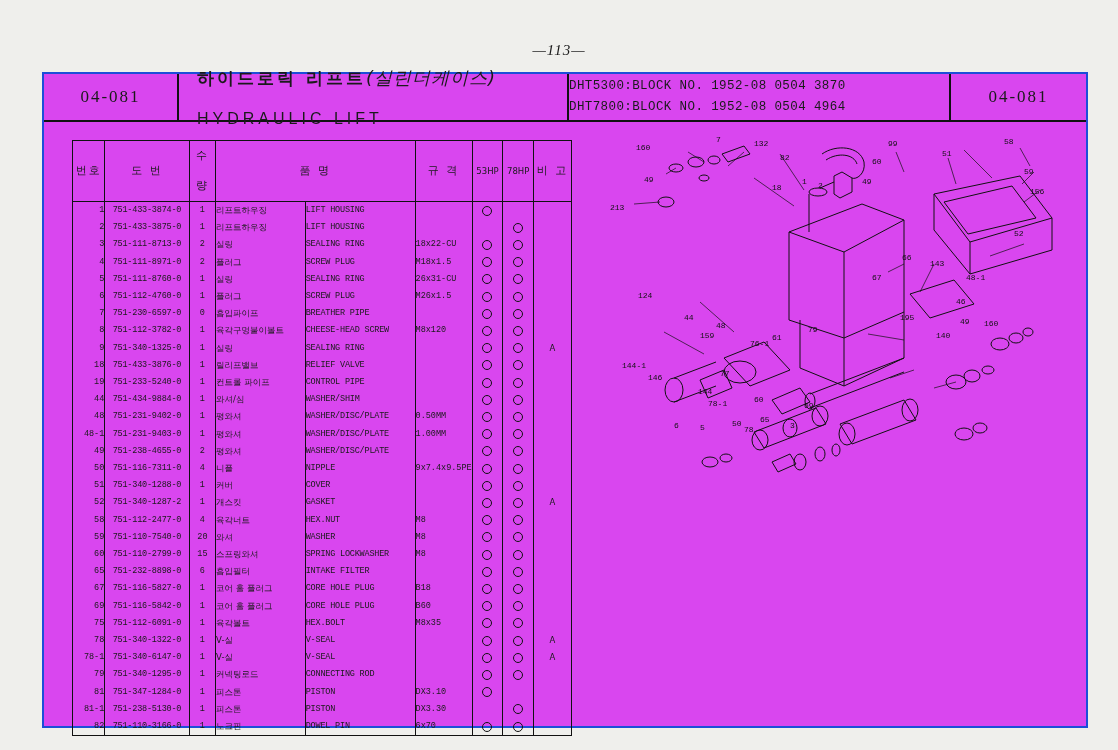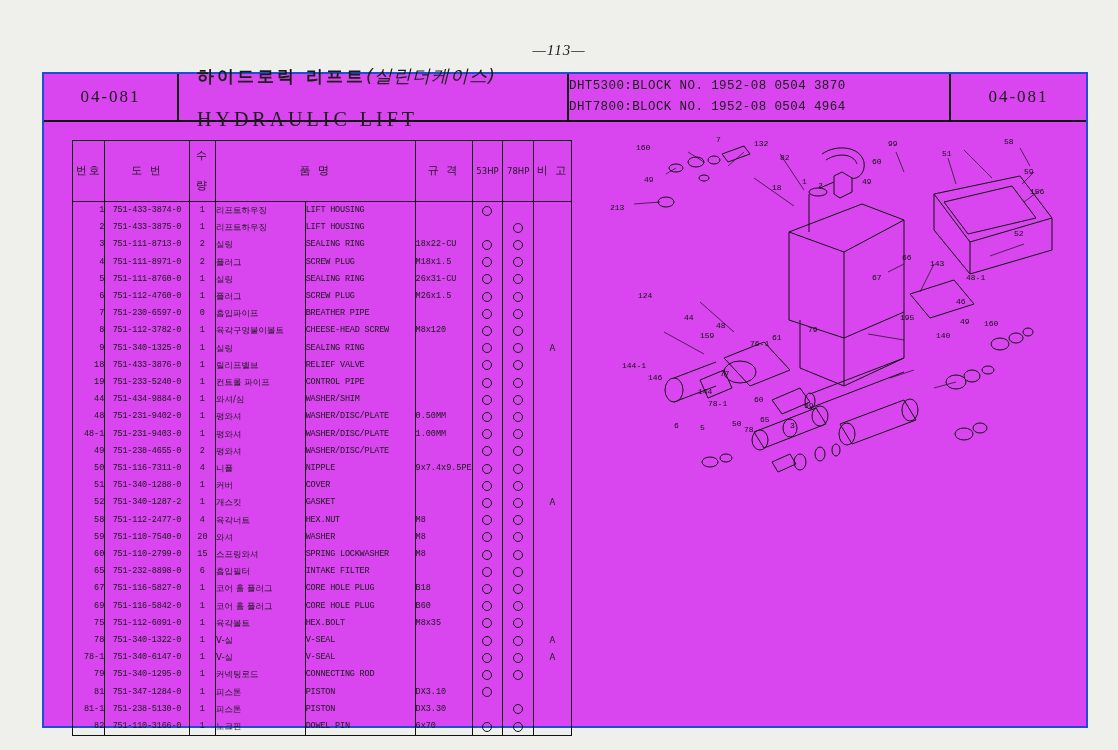--- a/index.html
+++ b/index.html
@@ -33,21 +33,21 @@
   }
   .hdr-title{
     flex:1;display:flex;flex-direction:column;justify-content:center;
     padding-left:18px;border-right:2px solid #111;box-sizing:border-box;
   }
   .hdr-title .kr{
     font-size:17px;letter-spacing:3px;font-family:"DejaVu Sans",sans-serif;font-weight:bold;
   }
   .hdr-title .kr .paren{font-size:18px;letter-spacing:1px;font-weight:normal;font-style:italic;}
   .hdr-title .en{
-    font-size:20px;letter-spacing:4px;margin-top:20px;font-family:Liberation Serif, serif;
+    font-size:16px;letter-spacing:4px;margin-top:20px;font-family:Liberation Sans, sans-serif;
   }
   .hdr-block{
     width:382px;display:flex;flex-direction:column;justify-content:center;
     border-right:2px solid #111;box-sizing:border-box;
     font-size:12.5px;font-family:"Liberation Mono",monospace;letter-spacing:0.4px;line-height:1.7;
   }
   .hdr-code2{
     width:135px;display:flex;align-items:center;justify-content:center;
     font-size:17px;letter-spacing:2px;box-sizing:border-box;
     font-family:"Liberation Serif",serif;

